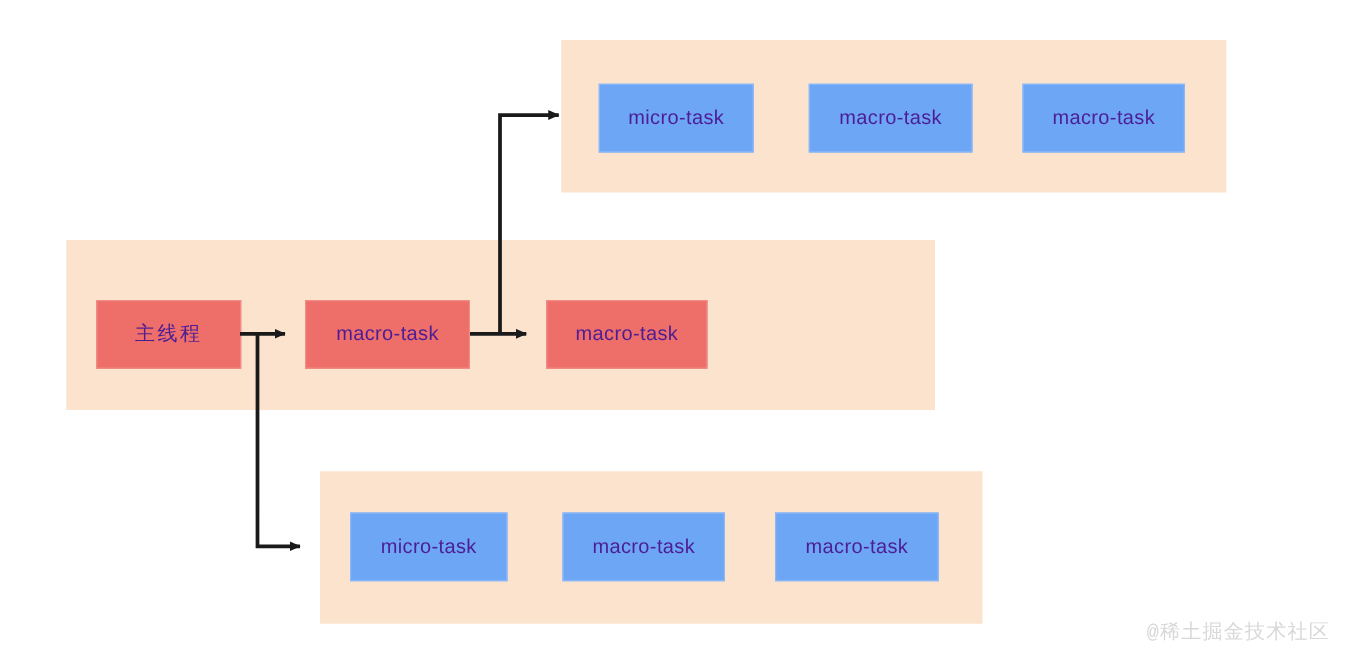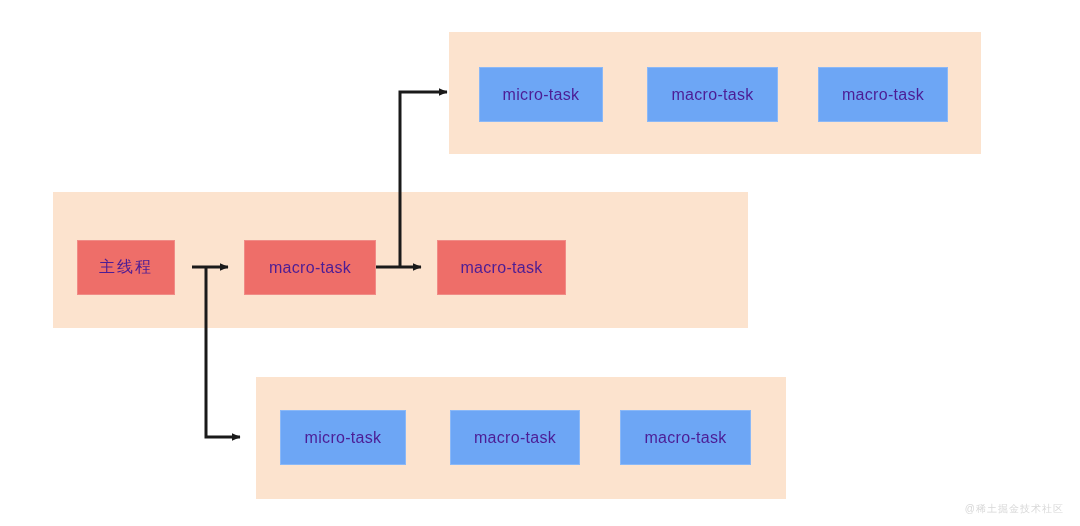--- a/index.html
+++ b/index.html
@@ -52,23 +52,24 @@
     top: 0;
     width: 1080px;
     height: 526px;
     pointer-events: none;
   }
   .watermark {
     position: absolute;
     right: 16px;
     bottom: 10px;
     color: #d8d8d8;
-    font-size: 10px;
+    font-size: 16px;
     letter-spacing: 1px;
     user-select: none;
+    font-family: Liberation Mono, monospace;
   }
 </style>
 </head>
 <body>
 
 <div id="stage">
 
   <div class="queue-band" style="left:449px; top:32px; width:532px; height:122px;"></div>
   <div class="queue-band" style="left:53px; top:192px; width:695px; height:136px;"></div>
   <div class="queue-band" style="left:256px; top:377px; width:530px; height:122px;"></div>
@@ -76,21 +77,21 @@
   <div class="node blue" style="left:479px; top:67px; width:124px; height:55px;">
     <span>micro-task</span>
   </div>
   <div class="node blue" style="left:647px; top:67px; width:131px; height:55px;">
     <span>macro-task</span>
   </div>
   <div class="node blue" style="left:818px; top:67px; width:130px; height:55px;">
     <span>macro-task</span>
   </div>
 
-  <div class="node red cjk" style="left:77px; top:240px; width:98px; height:55px;">
+  <div class="node red cjk" style="left:77px; top:240px; width:116px; height:55px;">
     <span>主线程</span>
   </div>
   <div class="node red" style="left:244px; top:240px; width:132px; height:55px;">
     <span>macro-task</span>
   </div>
   <div class="node red" style="left:437px; top:240px; width:129px; height:55px;">
     <span>macro-task</span>
   </div>
 
   <div class="node blue" style="left:280px; top:410px; width:126px; height:55px;">

